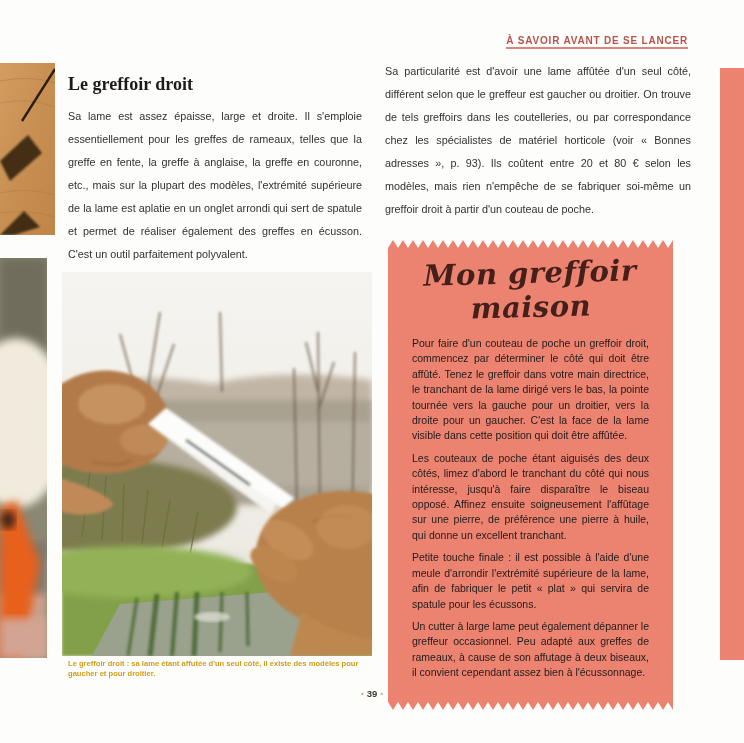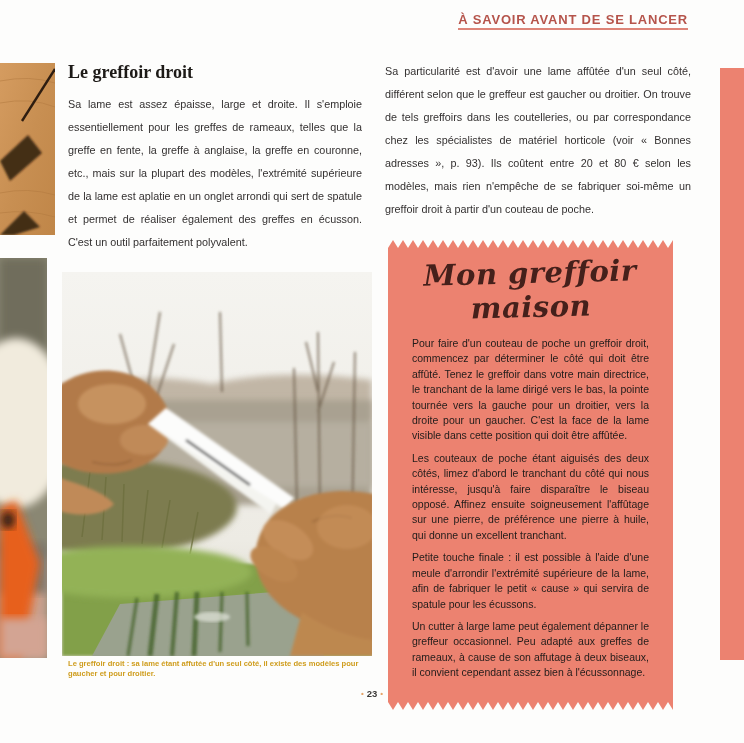--- a/index.html
+++ b/index.html
@@ -1,26 +1,26 @@
 <!DOCTYPE html>
 <html><head>
 <meta charset="utf-8">
 <style>
   html,body{margin:0;padding:0;background:#ffffff;}
   #page{position:relative;width:744px;height:743px;background:#fdfdfc;overflow:hidden;
         font-family:"Liberation Sans",sans-serif;color:#2b2724;}
 
   
-  .runhead{position:absolute;top:12px;right:56px;font-size:13px;font-weight:bold;
+  .runhead{position:absolute;top:35px;right:56px;font-size:10px;font-weight:bold;
            letter-spacing:.8px;color:#b5544b;text-transform:uppercase;
            border-bottom:2px solid #dd8478;padding-bottom:1px;}
 
   
   .leftcol{position:absolute;left:68px;top:58px;width:294px;}
-  .leftcol h2{margin:4px 0 10px 0;font-family:"Liberation Serif",serif;font-weight:bold;
+  .leftcol h2{margin:16px 0 10px 0;font-family:"Liberation Serif",serif;font-weight:bold;
               font-size:18px;color:#1d1a17;}
   .bodytext{font-size:10.8px;line-height:23px;text-align:justify;color:#333030;margin:0;}
 
   
   .rightcol{position:absolute;left:385px;top:60px;width:306px;}
 
   
   .bleed-wood{position:absolute;left:0;top:63px;width:55px;height:172px;}
   .bleed-knife{position:absolute;left:0;top:258px;width:47px;height:400px;}
 
@@ -203,30 +203,30 @@
           <pattern id="zzt" width="10" height="8" patternUnits="userSpaceOnUse">
         <path d="M0 8 L5 0 L10 8 Z" fill="#ec8270"></path>
           </pattern>
         </defs>
       <rect width="285" height="8" fill="url(#zzt)"></rect>
     </svg>
     <div class="inner">
       <h3>Mon greffoir maison</h3>
       <p>Pour faire d'un couteau de poche un greffoir droit, commencez par déterminer le côté qui doit être affûté. Tenez le greffoir dans votre main directrice, le tranchant de la lame dirigé vers le bas, la pointe tournée vers la gauche pour un droitier, vers la droite pour un gaucher. C'est la face de la lame visible dans cette position qui doit être affûtée.</p>
       <p>Les couteaux de poche étant aiguisés des deux côtés, limez d'abord le tranchant du côté qui nous intéresse, jusqu'à faire disparaître le biseau opposé. Affinez ensuite soigneusement l'affûtage sur une pierre, de préférence une pierre à huile, qui donne un excellent tranchant.</p>
-      <p>Petite touche finale : il est possible à l'aide d'une meule d'arrondir l'extrémité supérieure de la lame, afin de fabriquer le petit « cause » qui servira de spatule pour les écussons.</p>
+      <p>Petite touche finale : il est possible à l'aide d'une meule d'arrondir l'extrémité supérieure de la lame, afin de fabriquer le petit « plat » qui servira de spatule pour les écussons.</p>
       <p>Un cutter à large lame peut également dépanner le greffeur occasionnel. Peu adapté aux greffes de rameaux, à cause de son affutage à deux biseaux, il convient cependant assez bien à l'écussonnage.</p>
     </div>
     <svg class="zz" width="285" height="8" viewBox="0 0 285 8" preserveAspectRatio="none">
       <defs>
           <pattern id="zzb" width="10" height="8" patternUnits="userSpaceOnUse">
         <path d="M0 0 L5 8 L10 0 Z" fill="#ec8270"></path>
           </pattern>
         </defs>
       <rect width="285" height="8" fill="url(#zzb)"></rect>
     </svg>
   </div>
 
   <div class="pagenum">
-    <span class="dot">•</span><span>23</span><span class="dot">•</span>
+    <span class="dot">•</span><span>39</span><span class="dot">•</span>
   </div>
 
 </div>
 
 </body></html>

